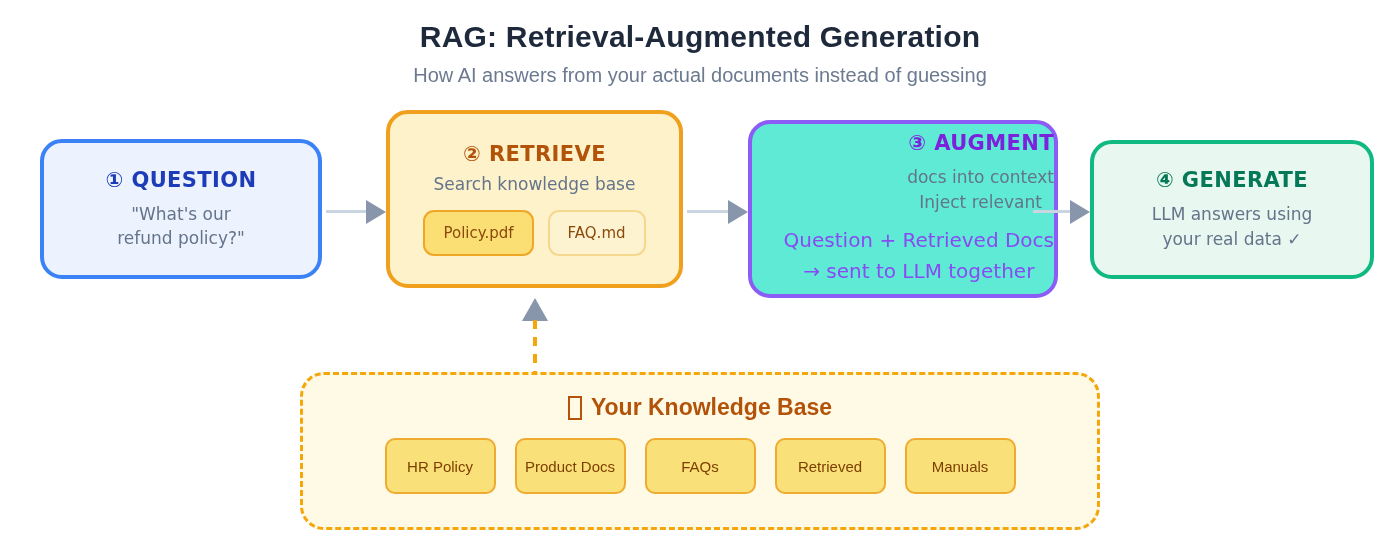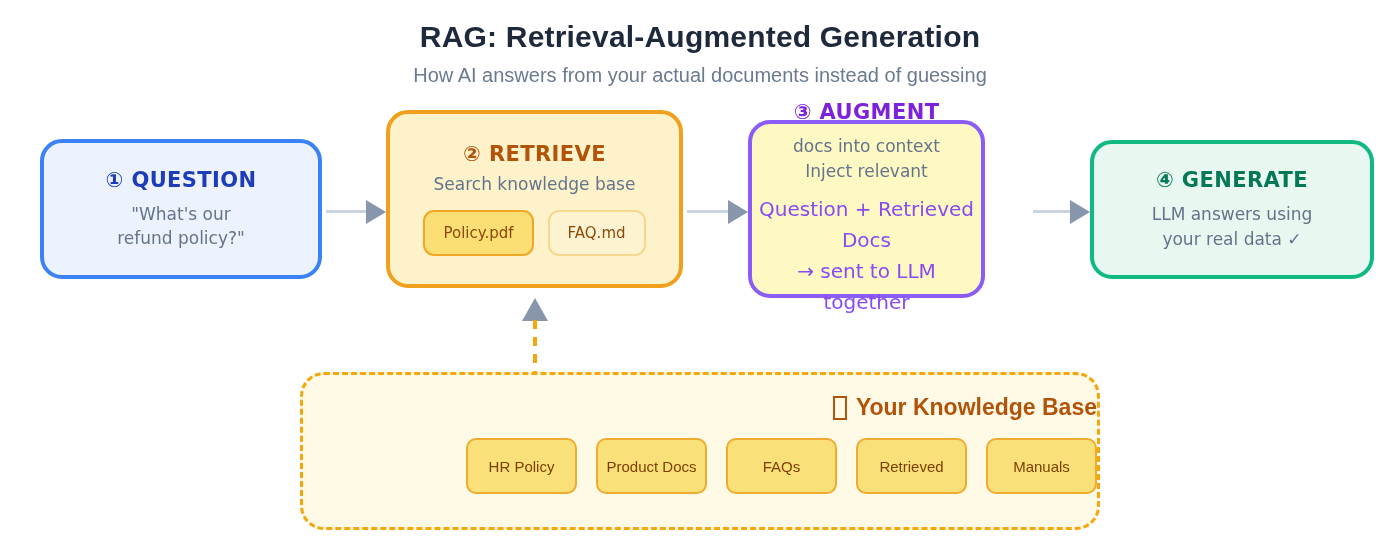--- a/index.html
+++ b/index.html
@@ -64,23 +64,24 @@
   .box-question .step-heading { color: #1e3cb8; }
 
   .box-retrieve {
     left: 386px; top: 110px; width: 297px; height: 178px;
     background: #fdf2ca;
     border: 4px solid #f0a01c;
   }
   .box-retrieve .step-heading { color: #b3530a; margin-bottom: 6px; }
 
   .box-augment {
-    left: 748px; top: 120px; width: 237px; height: 178px;
-    background: #fef9c3;
+    left: 748px; top: 120px; width: 310px; height: 178px;
+    background: #5eead4;
     border: 4px solid #8b5cf6;
+    align-items: flex-end;
   }
   .box-augment .step-heading { color: #7c22dd; }
   .step-note {
     margin-top: 11px;
     font-size: 20px;
     color: #8a4af3;
     line-height: 1.55;
   }
 
   .box-generate {
@@ -147,21 +148,21 @@
   
   .kb {
     position: absolute;
     left: 300px; top: 372px;
     width: 800px; height: 158px;
     background: #fefae6;
     border: 3px dashed #f5a60b;
     border-radius: 24px;
     display: flex;
     flex-direction: column;
-    align-items: flex-end;
+    align-items: center;
     justify-content: flex-start;
     padding-top: 19px;
   }
   .kb-title {
     font-family: "Liberation Sans", sans-serif;
     font-size: 23px;
     font-weight: bold;
     color: #b3530a;
     display: flex;
     align-items: center;

